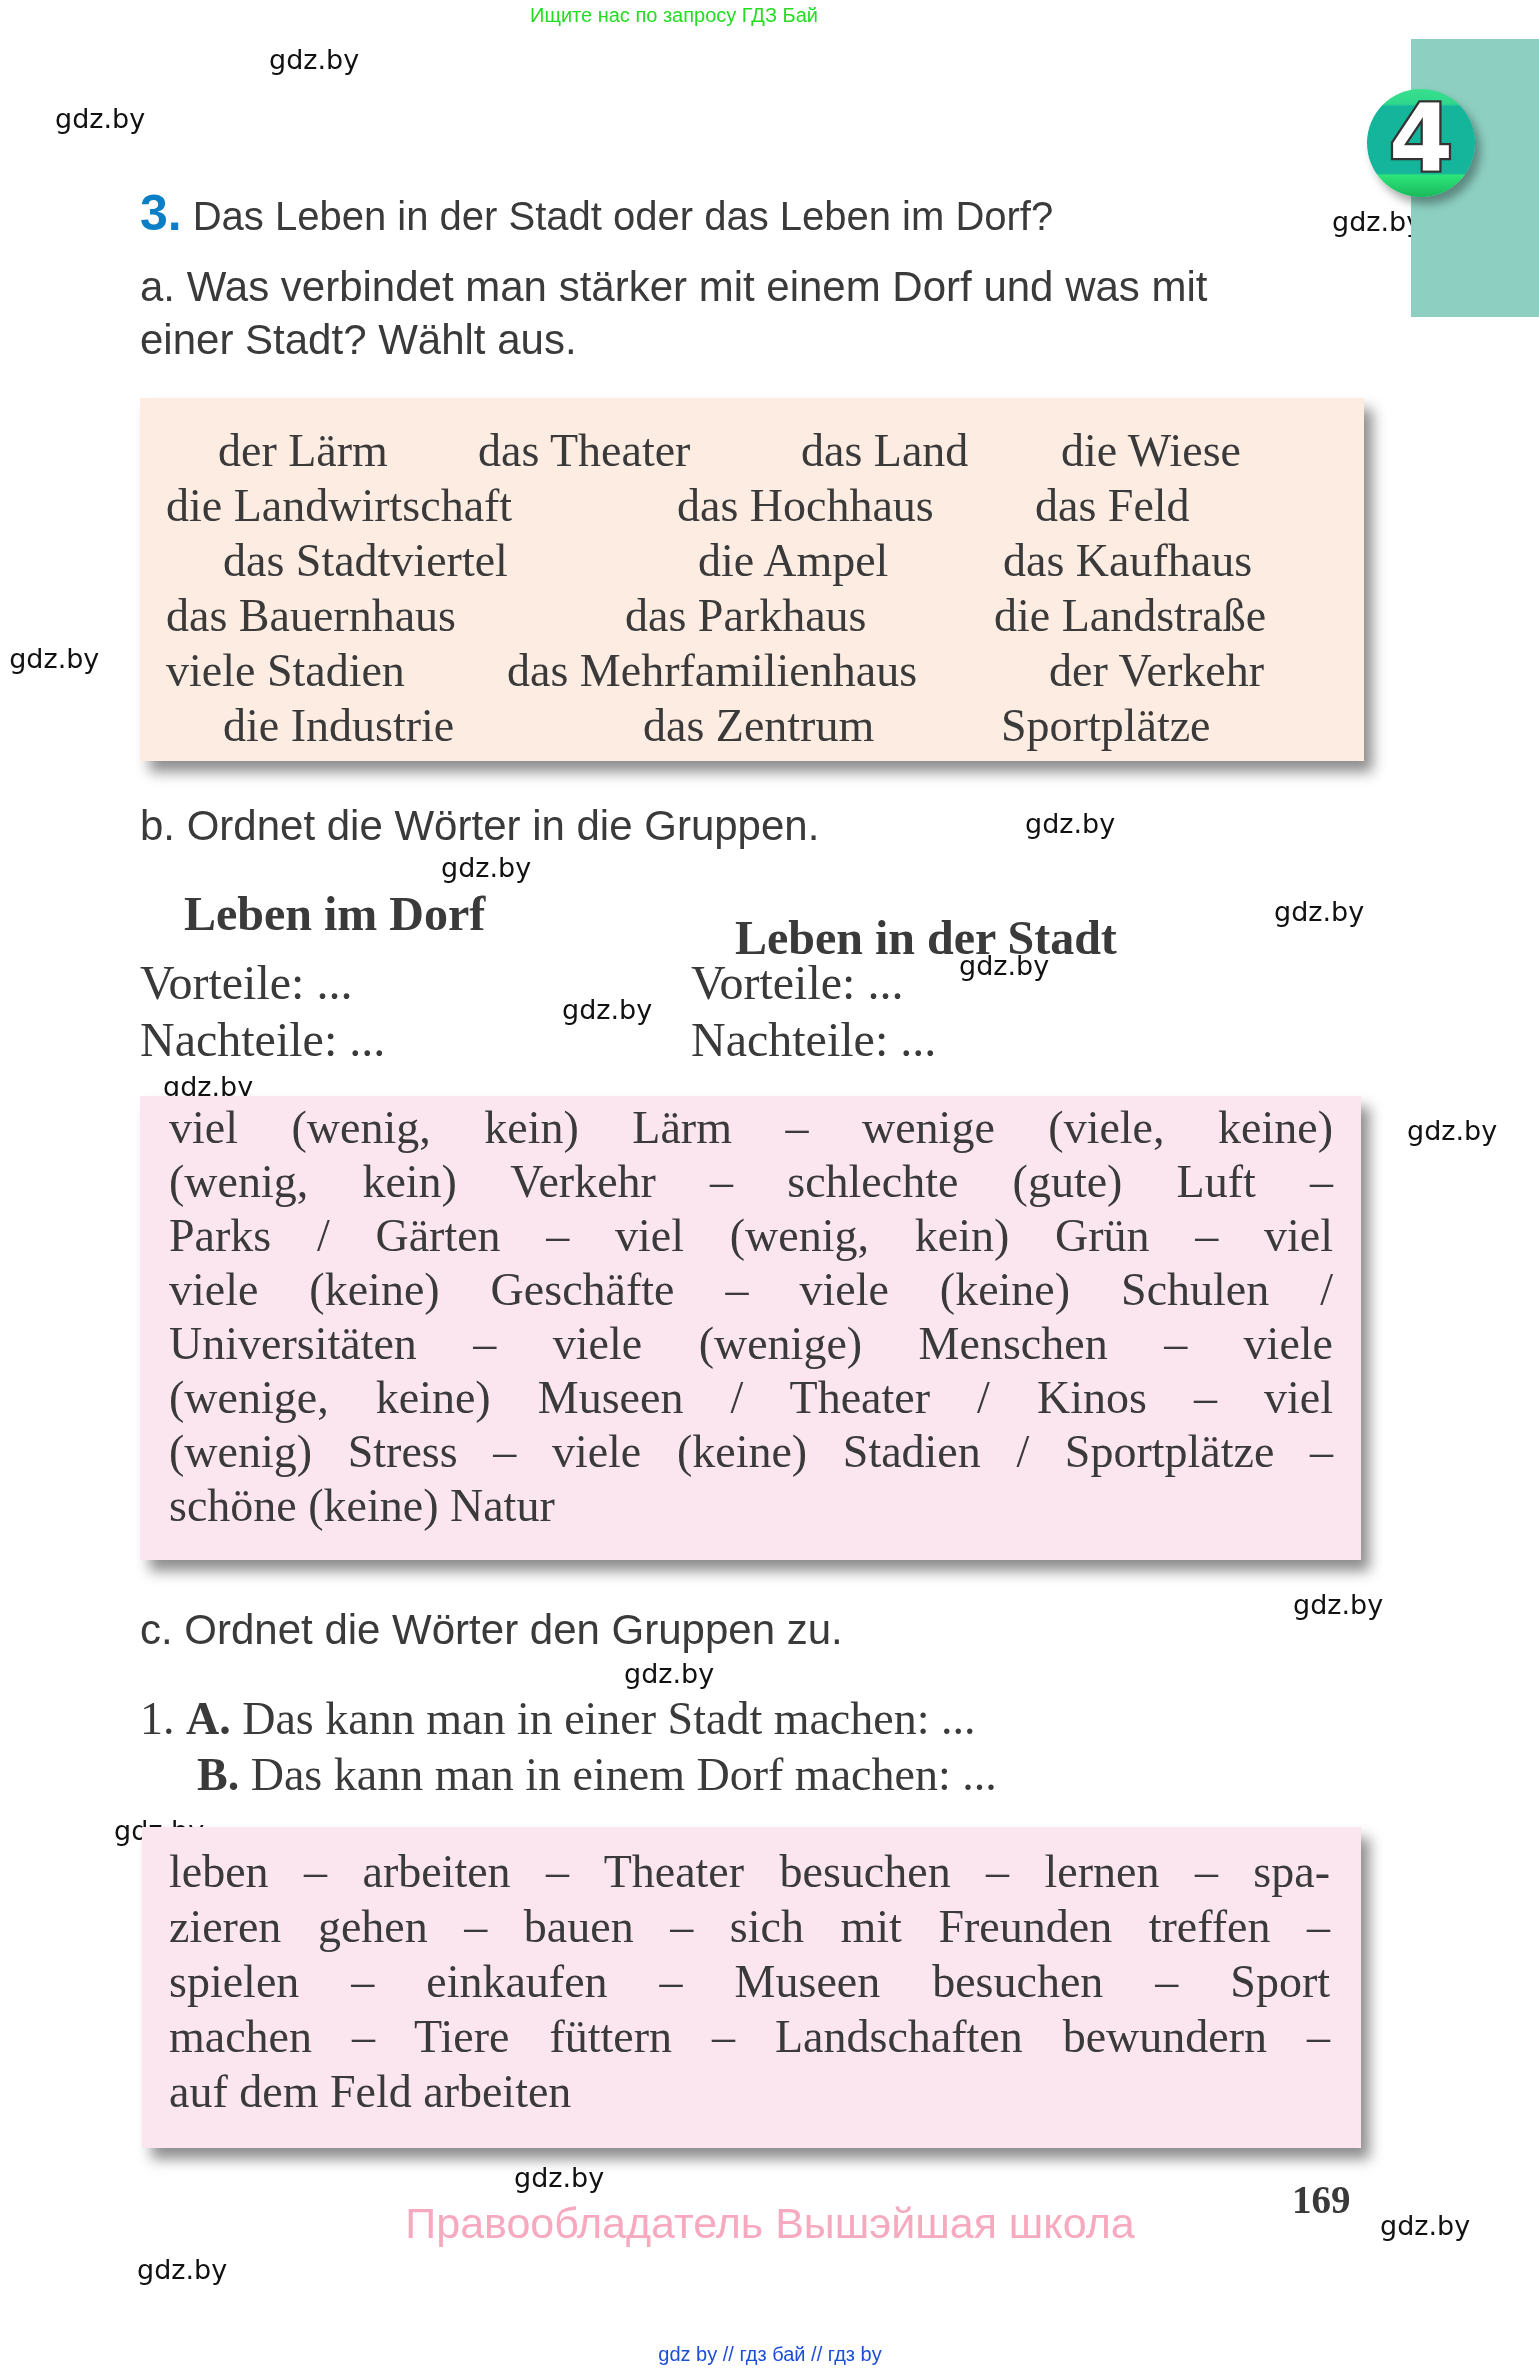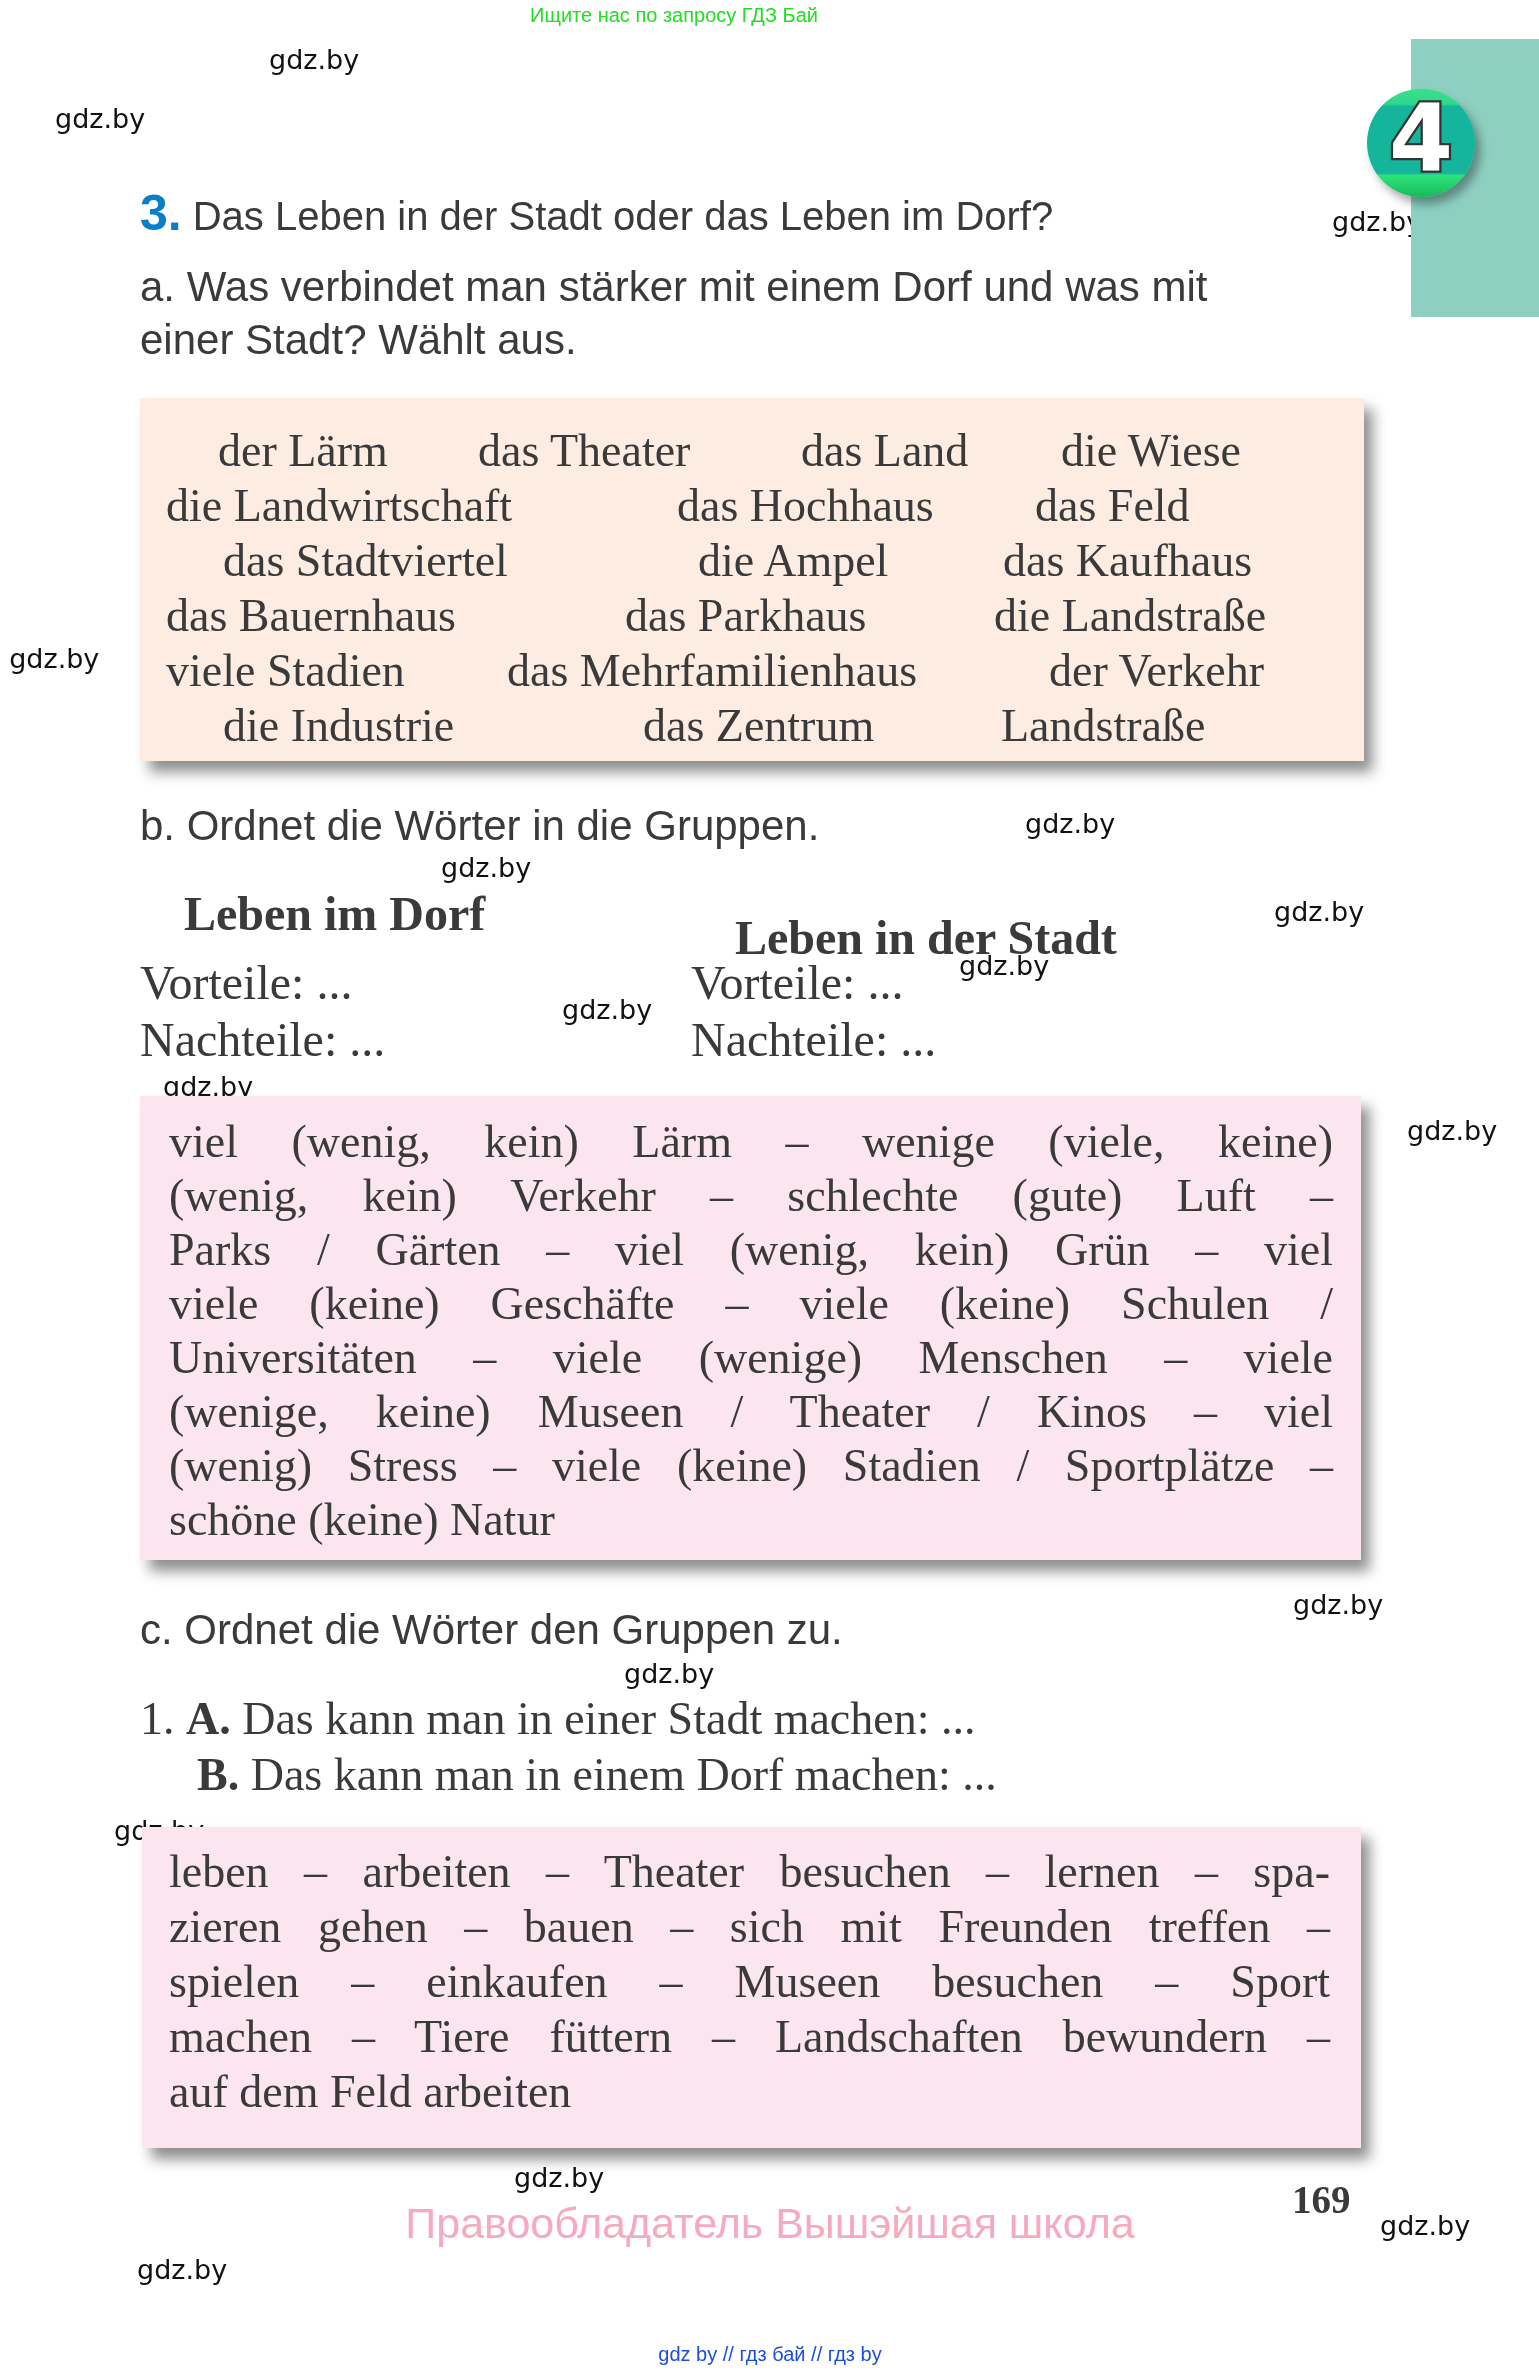--- a/index.html
+++ b/index.html
@@ -106,36 +106,36 @@
     <span style="left:854px">die Landstraße</span>
   </div>
   <div class="wordrow" style="top:246px">
     <span style="left:26px">viele Stadien</span>
     <span style="left:367px">das Mehrfamilienhaus</span>
     <span style="left:909px">der Verkehr</span>
   </div>
   <div class="wordrow" style="top:301px">
     <span style="left:83px">die Industrie</span>
     <span style="left:503px">das Zentrum</span>
-    <span style="left:861px">Landstraße</span>
+    <span style="left:861px">Sportplätze</span>
   </div>
 </div>
 
 <div class="abs sub-heading" style="left:140px;top:799px">b. Ordnet die Wörter in die Gruppen.</div>
 
 <div class="abs serif group-head" style="left:140px;top:886px">Leben im Dorf</div>
 <div class="abs serif group-line" style="left:140px;top:955px">Vorteile: ...</div>
 <div class="abs serif group-line" style="left:140px;top:1012px">Nachteile: ...</div>
 
 <div class="abs serif group-head" style="left:691px;top:910px">Leben in der Stadt</div>
 <div class="abs serif group-line" style="left:691px;top:955px">Vorteile: ...</div>
 <div class="abs serif group-line" style="left:691px;top:1012px">Nachteile: ...</div>
 
 <div class="abs box pink" style="left:140px;top:1096px;width:1221px;height:464px">
-  <div class="para serif" style="left:29px;top:19px;width:1164px">
+  <div class="para serif" style="left:29px;top:5px;width:1164px">
     <span class="para-line">viel (wenig, kein) Lärm – wenige (viele, keine)</span>
     <span class="para-line">(wenig, kein) Verkehr – schlechte (gute) Luft –</span>
     <span class="para-line">Parks / Gärten – viel (wenig, kein) Grün – viel</span>
     <span class="para-line">viele (keine) Geschäfte – viele (keine) Schulen /</span>
     <span class="para-line">Universitäten – viele (wenige) Menschen – viele</span>
     <span class="para-line">(wenige, keine) Museen / Theater / Kinos – viel</span>
     <span class="para-line">(wenig) Stress – viele (keine) Stadien / Sportplätze –</span>
     <span class="para-line last">schöne (keine) Natur</span>
   </div>
 </div>

